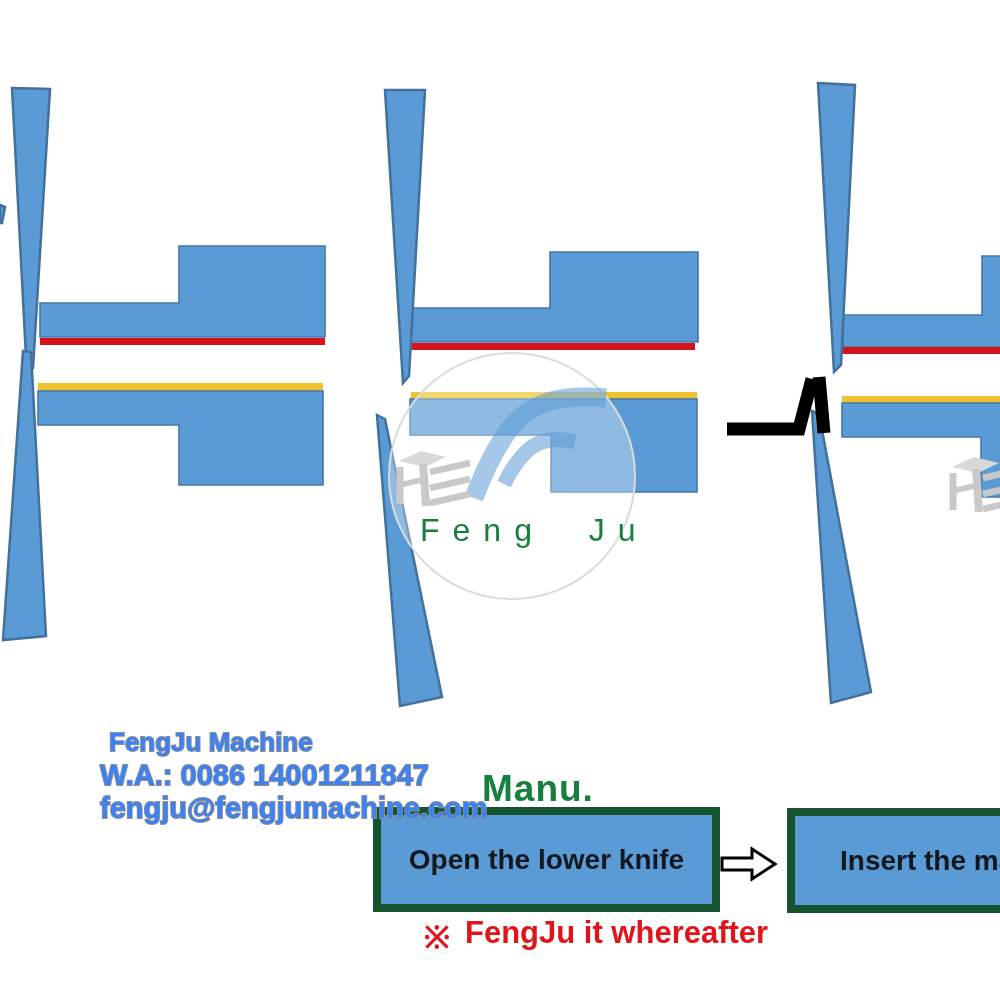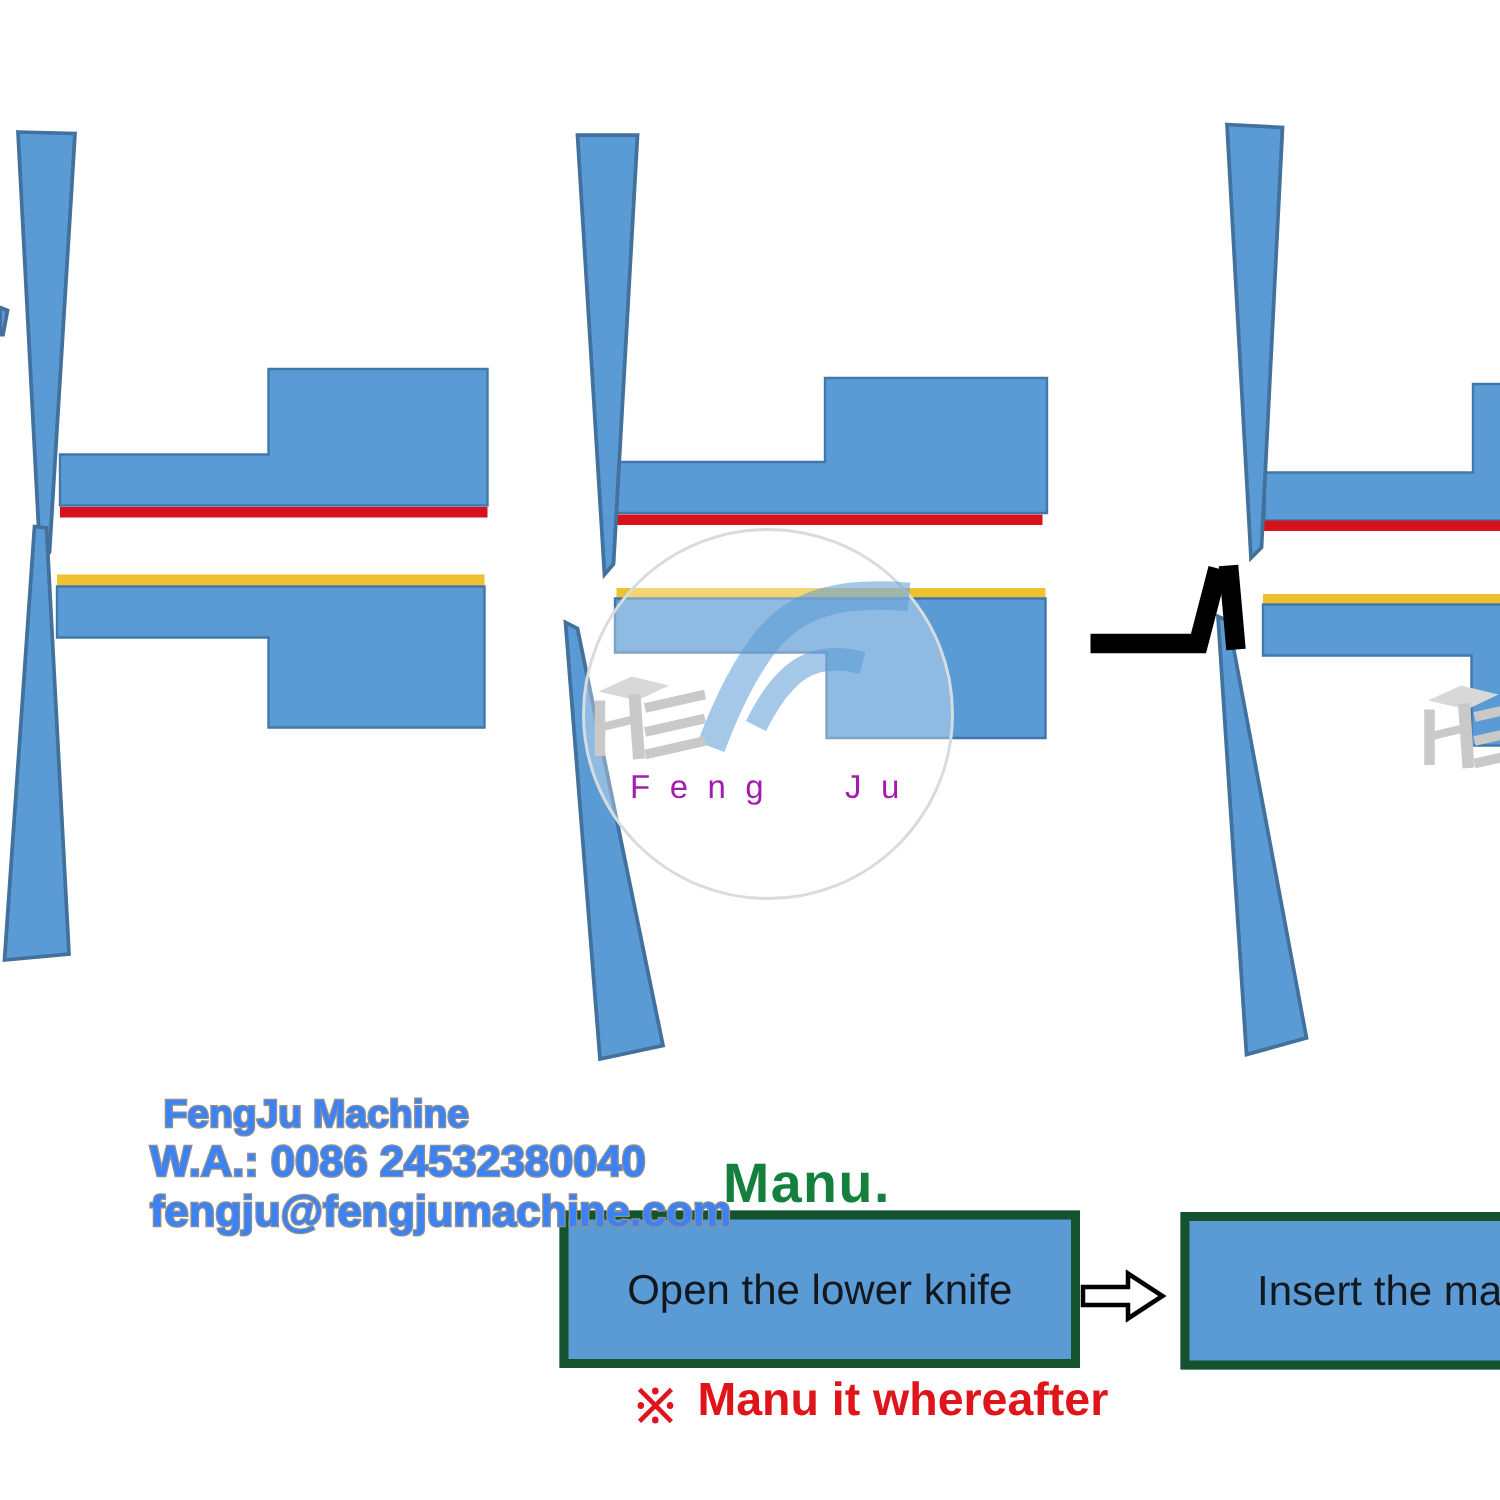--- a/index.html
+++ b/index.html
@@ -18,43 +18,43 @@
   .flow-arrow{fill:#ffffff;stroke:#000000;stroke-width:3;}
 
   
   .wm-circle{fill:rgba(255,255,255,0.32);stroke:#d7dce1;stroke-width:2;}
   .wm-gray{stroke:#c9c9c9;fill:none;}
   .wm-face{fill:#d8d8d8;}
   .wm-swoosh{fill:none;stroke:rgba(91,155,213,0.55);}
 
   .wm-brand{
     position:absolute;left:420px;top:512px;width:230px;
-    color:#a21caf;font-size:22px;font-weight:500;
+    color:#15803d;font-size:32px;font-weight:500;
     letter-spacing:13px;word-spacing:22px;white-space:nowrap;
   }
 
   
   .contact{
     position:absolute;left:100px;top:726px;z-index:6;
     color:#3b82f6;font-weight:700;line-height:33px;white-space:nowrap;
     -webkit-text-stroke:1.8px #8f8f8f;paint-order:stroke fill;
   }
   .contact .l1{font-size:26px;padding-left:9px;}
   .contact .l2{font-size:29px;}
   .contact .l3{font-size:29px;}
 
   
   .fc-heading{
     position:absolute;left:482px;top:768px;z-index:3;
     color:#15803d;font-size:37px;font-weight:700;letter-spacing:1px;
   }
   .fc-box{
-    position:absolute;z-index:2;background:#5b9bd5;border:6px solid #14532d;
+    position:absolute;z-index:2;background:#5b9bd5;border:8px solid #14532d;
     box-sizing:border-box;display:flex;align-items:center;
-    color:#13181f;font-size:28px;font-weight:400;white-space:nowrap;
+    color:#13181f;font-size:28px;font-weight:700;white-space:nowrap;
   }
   .fc-box1{left:373px;top:807px;width:347px;height:105px;justify-content:center;}
   .fc-box2{left:787px;top:808px;width:240px;height:105px;justify-content:flex-start;padding-left:45px;}
   .fc-note{
     position:absolute;left:424px;top:915px;z-index:3;display:flex;gap:15px;
     color:#e0141b;font-size:31px;font-weight:700;white-space:nowrap;
   }
 </style>
 </head>
 <body>
@@ -118,32 +118,32 @@
       </g>
     </g>
 
     <polygon class="flow-arrow" points="722,858 752,858 752,849 775,864 752,879 752,870 722,870"></polygon>
   </svg>
 
   <div class="wm-brand">Feng Ju</div>
 
   <div class="contact">
     <div class="l1">FengJu Machine</div>
-    <div class="l2">W.A.: 0086 24532380040</div>
+    <div class="l2">W.A.: 0086 14001211847</div>
     <div class="l3">fengju@fengjumachine.com</div>
   </div>
 
   <div class="fc-heading">Manu.</div>
 
   <div class="fc-box fc-box1">
     <span>Open the lower knife</span>
   </div>
 
   <div class="fc-box fc-box2">
     <span>Insert the mate</span>
   </div>
 
   <div class="fc-note">
     <span>※</span>
-    <span>Manu it whereafter</span>
+    <span>FengJu it whereafter</span>
   </div>
 
 </div>
 
 </body></html>

